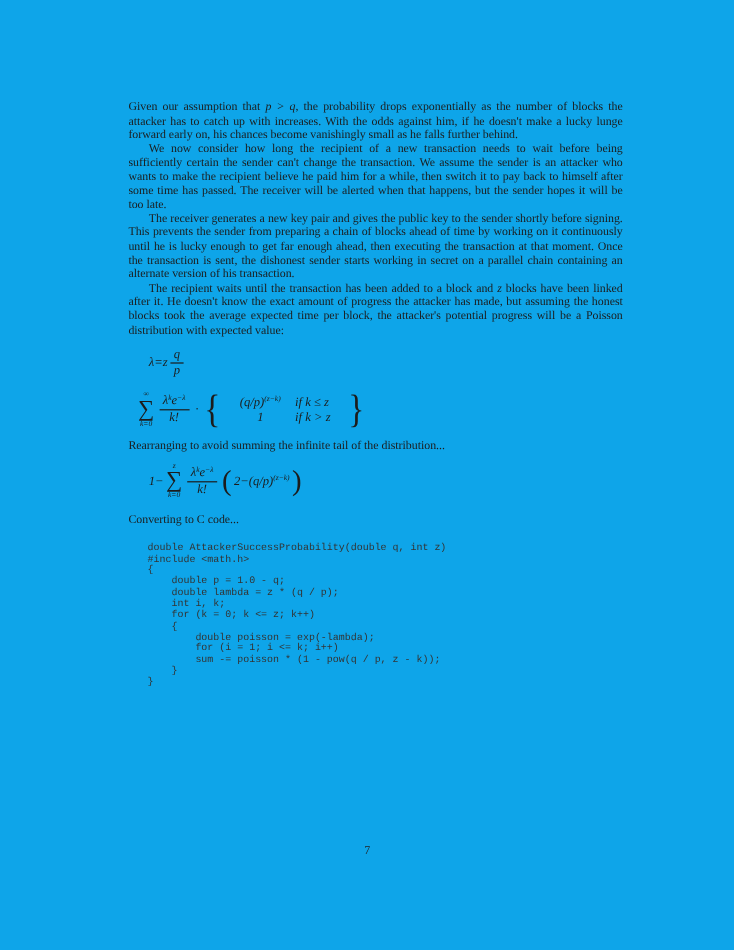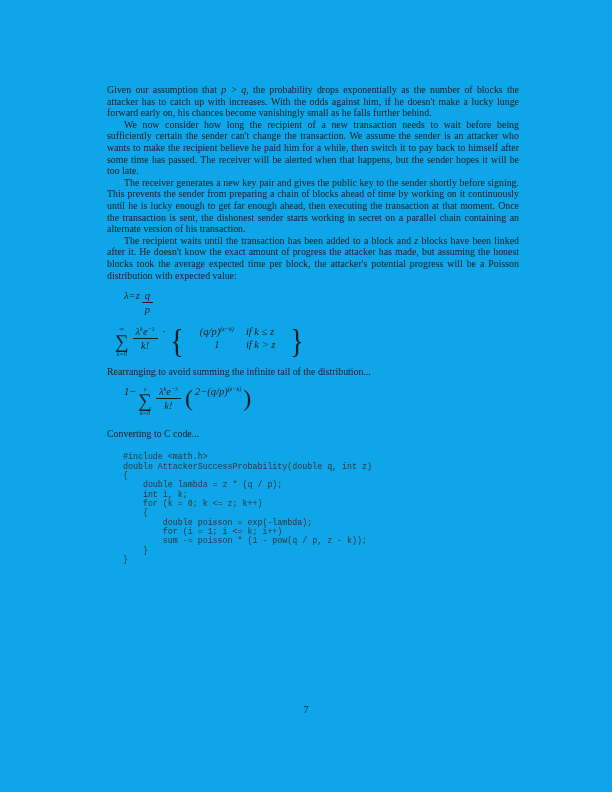--- a/index.html
+++ b/index.html
@@ -18,21 +18,21 @@
     margin: 0;
     font-size: 9.9px;
     line-height: 11.6px;
     text-align: justify;
   }
   p.indent { text-indent: 17px; }
   .var { font-style: italic; }
 
   
   .formula {
-    display: flex; 
+    display: flex; align-items: center;
     font-size: 10.5px; font-style: italic;
     color: #1c1c1c;
   }
   .f1 { margin: 9px 0 7px 17px; }
   .f2 { margin: 11px 0 9px 8px; gap: 2px; }
   .f3 { margin: 8px 0 11px 17px; gap: 2px; }
 
   .frac { display: inline-flex; flex-direction: column; align-items: center; margin: 0 2px; }
   .frac .num { padding: 0 3px 1px 3px; border-bottom: 0.9px solid #1c1c1c; white-space: nowrap; }
   .frac .den { padding-top: 1px; white-space: nowrap; }
@@ -133,23 +133,24 @@
         <span class="den var">k!</span>
       </span>
       <span class="big-delim paren">(</span>
       <span><span class="var">2−(q/p)</span><sup class="sp">(z−k)</sup></span>
       <span class="big-delim paren">)</span>
     </div>
 
     <p class="body-text">Converting to C code...</p>
 
     <div class="code">
+      <div class="code-line">double AttackerSuccessProbability(double q, int z)</div>
       <div class="code-line">#include &lt;math.h&gt;</div>
-      <div class="code-line">double AttackerSuccessProbability(double q, int z)</div>
       <div class="code-line">{</div>
+      <div class="code-line">    double p = 1.0 - q;</div>
       <div class="code-line">    double lambda = z * (q / p);</div>
       <div class="code-line">    int i, k;</div>
       <div class="code-line">    for (k = 0; k &lt;= z; k++)</div>
       <div class="code-line">    {</div>
       <div class="code-line">        double poisson = exp(-lambda);</div>
       <div class="code-line">        for (i = 1; i &lt;= k; i++)</div>
       <div class="code-line">        sum -= poisson * (1 - pow(q / p, z - k));</div>
       <div class="code-line">    }</div>
       <div class="code-line">}</div>
     </div>

